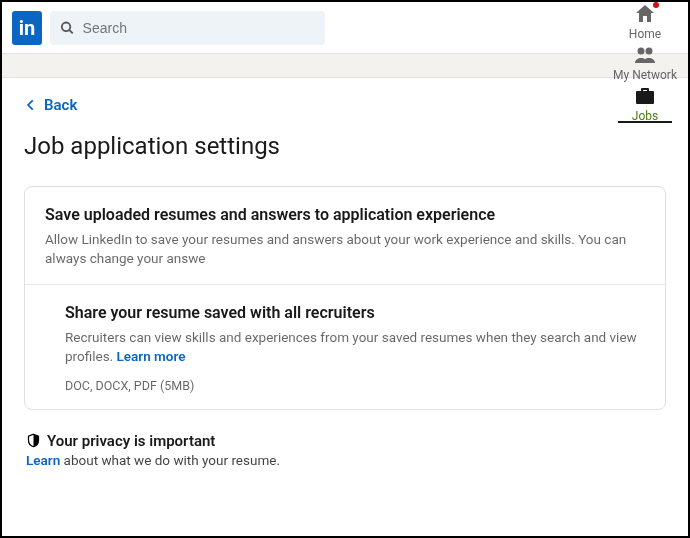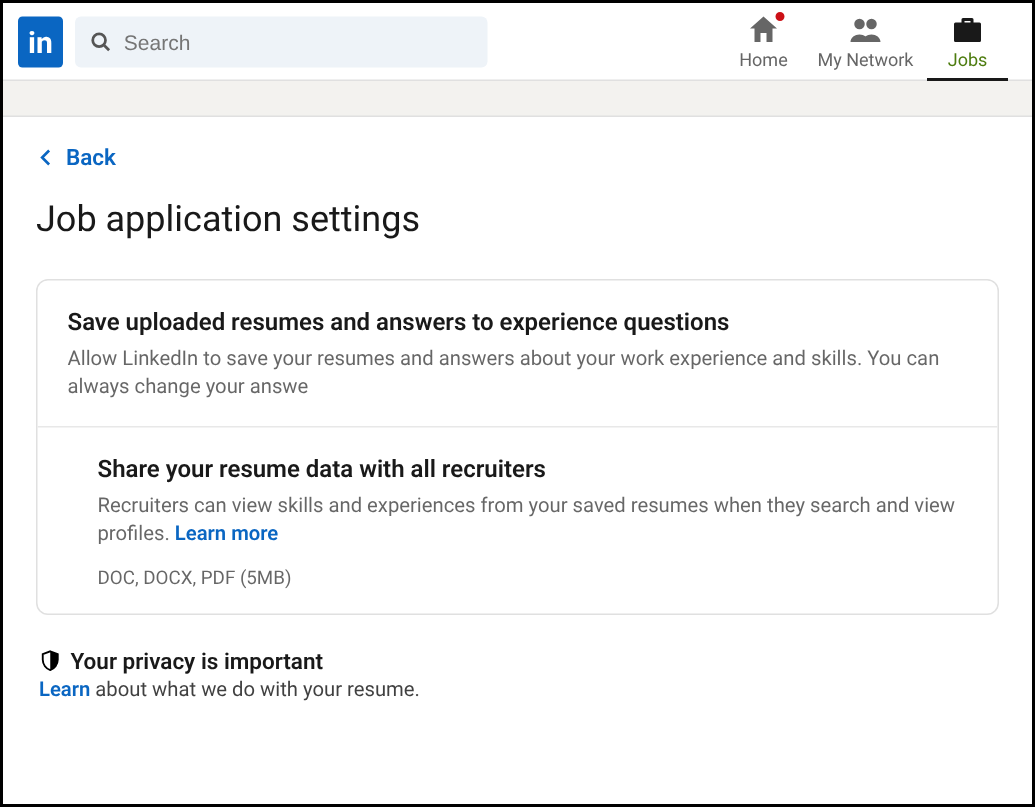--- a/index.html
+++ b/index.html
@@ -53,20 +53,21 @@
     font-size: 14px;
     color: #333;
     width: 100%;
   }
   .nav-spacer { flex: 1; }
   .nav-items {
     display: flex;
     gap: 2px;
     align-items: stretch;
     height: 52px;
+    flex-direction: column;
   }
   .nav-item {
     width: 66px;
     display: flex;
     flex-direction: column;
     align-items: center;
     justify-content: center;
     gap: 1px;
     color: #666;
     font-size: 12px;
@@ -257,25 +258,25 @@
     <svg width="14" height="14" viewBox="0 0 24 24" fill="none" stroke="#0a66c2" stroke-width="3">
         <polyline points="15 4 7 12 15 20"></polyline>
       </svg>
     <span>Back</span>
   </div>
 
   <h1 class="page-title">Job application settings</h1>
 
   <div class="card">
     <div class="card-section">
-      <div class="sec-title">Save uploaded resumes and answers to experience questions</div>
+      <div class="sec-title">Save uploaded resumes and answers to application experience</div>
       <div class="sec-desc">Allow LinkedIn to save your resumes and answers about your work experience and skills. You can always change your answe</div>
     </div>
     <div class="card-section">
-      <div class="sec-title">Share your resume data with all recruiters</div>
+      <div class="sec-title">Share your resume saved with all recruiters</div>
       <div class="sec-desc">
         <span>Recruiters can view skills and experiences from your saved resumes when they search and view profiles. </span><span class="learn-link">Learn more</span>
       </div>
       <div class="file-hint">DOC, DOCX, PDF (5MB)</div>
     </div>
   </div>
 
   <div class="privacy">
     <div class="privacy-title">
       <svg width="15" height="15" viewBox="0 0 24 24" fill="none" stroke="#000" stroke-width="2">

